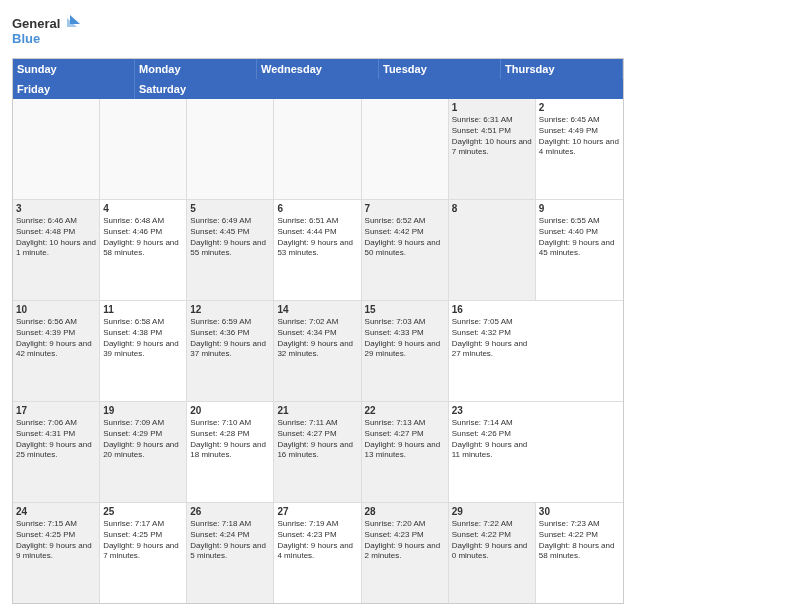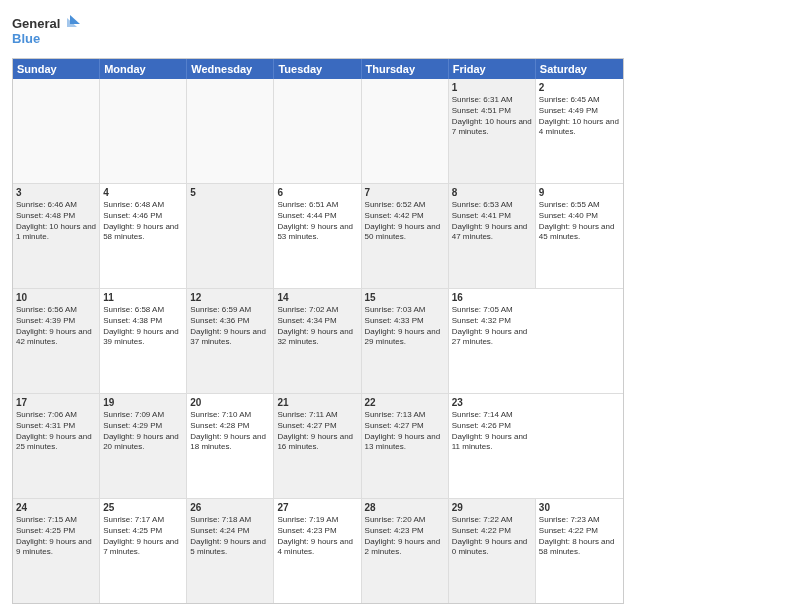--- a/index.html
+++ b/index.html
@@ -41,21 +41,21 @@
       color: #555;
     }
     .calendar {
       flex: 1;
       display: flex;
       flex-direction: column;
       border: 1px solid #ccc;
     }
     .cal-header-row {
       display: grid;
-      grid-template-columns: repeat(7, 1fr);
+      grid-template-columns: repeat(5, 1fr);
       background: #3a6abf;
     }
     .cal-header-cell {
       color: #fff;
       font-size: 11px;
       font-weight: bold;
       padding: 4px 4px;
       text-align: left;
       border-right: 1px solid #5580cc;
     }
@@ -153,38 +153,38 @@
 Daylight: 10 hours and 1 minute.</div>
           </div>
           <div class="cal-cell">
             <span class="day-num">4</span>
             <div class="cell-info">Sunrise: 6:48 AM
 Sunset: 4:46 PM
 Daylight: 9 hours and 58 minutes.</div>
           </div>
           <div class="cal-cell shaded">
             <span class="day-num">5</span>
+            <div class="cell-info">Sunrise: 6:49 AM
+Sunset: 4:45 PM
+Daylight: 9 hours and 55 minutes.</div>
           </div>
           <div class="cal-cell">
             <span class="day-num">6</span>
             <div class="cell-info">Sunrise: 6:51 AM
 Sunset: 4:44 PM
 Daylight: 9 hours and 53 minutes.</div>
           </div>
           <div class="cal-cell shaded">
             <span class="day-num">7</span>
             <div class="cell-info">Sunrise: 6:52 AM
 Sunset: 4:42 PM
 Daylight: 9 hours and 50 minutes.</div>
           </div>
           <div class="cal-cell shaded">
             <span class="day-num">8</span>
-            <div class="cell-info">Sunrise: 6:53 AM
-Sunset: 4:41 PM
-Daylight: 9 hours and 47 minutes.</div>
           </div>
           <div class="cal-cell">
             <span class="day-num">9</span>
             <div class="cell-info">Sunrise: 6:55 AM
 Sunset: 4:40 PM
 Daylight: 9 hours and 45 minutes.</div>
           </div>
         </div>
         <div class="cal-row">
           <div class="cal-cell shaded">

